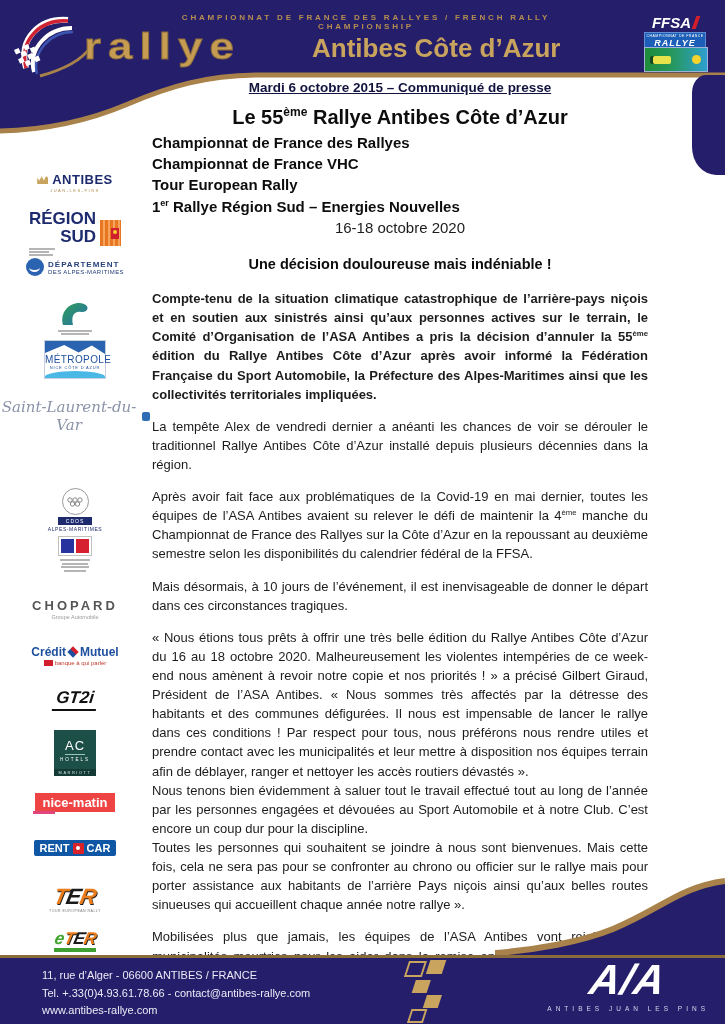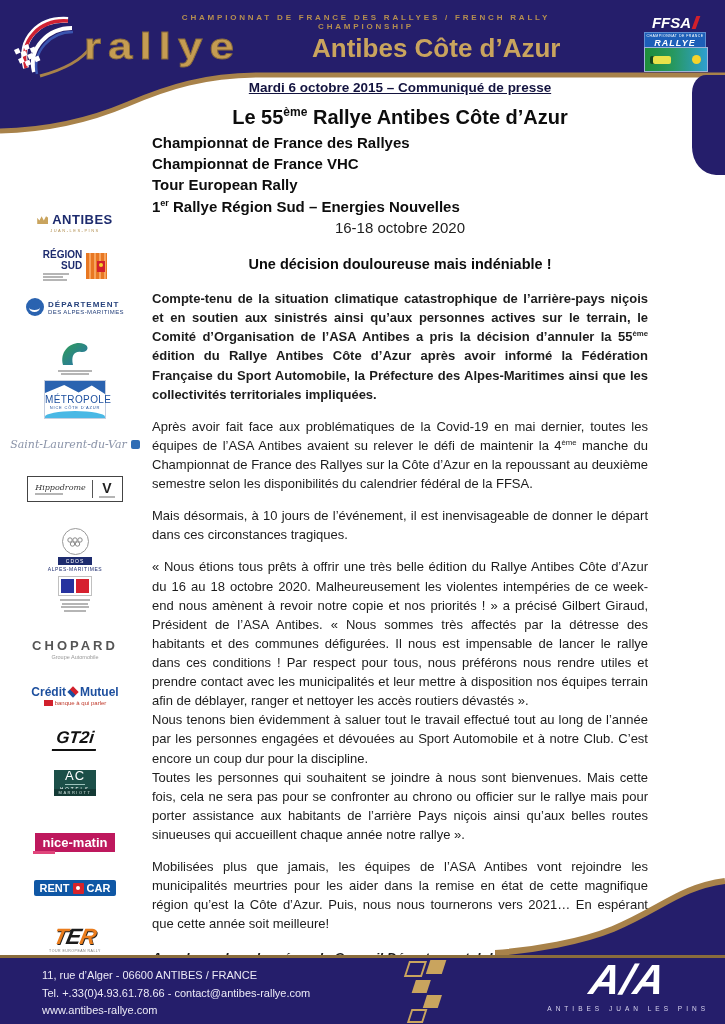--- a/index.html
+++ b/index.html
@@ -35,45 +35,45 @@
   .sub{text-align:left;font-size:15px;font-weight:700;line-height:1.42;color:#0d0d0d;}
   .dates{text-align:center;font-size:15px;line-height:1.42;color:#1c1c1c;}
   .decision{text-align:center;font-size:14.5px;font-weight:700;color:#0d0d0d;margin:18px 0 17px;}
   .col p{font-size:13px;line-height:1.47;text-align:justify;margin:0 0 13px;}
   .col p.lead{font-weight:700;margin-top:12px;}
   .col p.tight{margin:0;}
   .appel{font-style:italic;font-weight:700;font-size:13.5px;margin:16px 0 2px;}
   sup{font-size:60%;}
   
   .side-cell{position:absolute;left:0;width:150px;display:flex;flex-direction:column;
-    align-items:center;justify-content:flex-start;text-align:center;margin-top:40px;}
+    align-items:center;justify-content:flex-start;text-align:center;}
   .lg-row{display:flex;align-items:center;gap:4px;}
   .crown{width:11px;height:9px;background:#c9a45e;
     clip-path:polygon(0 100%,0 30%,20% 60%,40% 15%,60% 60%,80% 15%,100% 30%,100% 100%);}
   .antibes-name{font-size:13px;font-weight:800;letter-spacing:.5px;color:#1d2b6e;}
   .antibes-sub{font-size:4px;letter-spacing:1.5px;color:#b08d4f;margin-top:1px;}
-  .rs-txt{font-size:10px;font-weight:900;color:#1d2b6e;line-height:1.05;text-align:right;}
+  .rs-txt{font-size:17px;font-weight:900;color:#1d2b6e;line-height:1.05;text-align:right;}
   .rs-bars{margin-top:2px;display:flex;flex-direction:column;gap:1px;align-items:flex-start;}
   .gbar{height:2px;background:#b5b5b5;}
   .rs-flag{width:21px;height:26px;background:repeating-linear-gradient(90deg,#e87722 0 3px,#f7a45e 3px 5px);
     position:relative;}
   .rs-flag i{position:absolute;right:2px;top:8px;width:8px;height:11px;background:#d1202c;}
   .rs-flag i:after{content:"";position:absolute;left:2px;top:2px;width:4px;height:4px;border-radius:50%;background:#f4d32c;}
   .dep-circ{width:18px;height:18px;border-radius:50%;background:#2a63b0;position:relative;flex:none;}
   .dep-circ:after{content:"";position:absolute;left:3px;top:5px;width:11px;height:7px;
     border-radius:50%;border-bottom:2px solid #fff;}
   .dep-t1{font-size:8px;font-weight:700;letter-spacing:1px;color:#27427c;}
   .dep-t2{font-size:6px;letter-spacing:.4px;color:#27427c;}
   .met-box{width:60px;border:1px solid #c5cfe0;}
   .met-top{height:13px;background:#2a63b0;
     clip-path:polygon(0 0,100% 0,100% 100%,78% 35%,56% 88%,32% 30%,0 92%);}
   .met-name{font-size:10px;font-weight:400;color:#1d4f9e;letter-spacing:.4px;}
   .met-sub{font-size:4px;letter-spacing:.8px;color:#1d4f9e;}
   .met-wave{height:7px;background:#49b8e5;border-radius:60% 60% 0 0/100% 100% 0 0;margin-top:1px;}
-  .slv-txt{font-family:"DejaVu Serif",serif;font-style:italic;font-size:11px;color:#8a93a8;}
+  .slv-txt{font-family:"DejaVu Serif",serif;font-style:italic;font-size:15px;color:#8a93a8;}
   .slv-sq{width:9px;height:9px;border-radius:2px;background:#2f6db5;}
   .hip-box{display:flex;align-items:center;gap:6px;border:1.5px solid #444;background:#fff;padding:3px 7px;}
   .hip-script{font-family:"DejaVu Serif",serif;font-style:italic;font-size:8px;color:#333;}
   .hip-div{width:1px;height:18px;background:#555;}
   .hip-v{font-size:14px;font-weight:900;color:#222;}
   .cdos-circ{width:25px;height:25px;border-radius:50%;border:1px solid #999;display:flex;
     align-items:center;justify-content:center;}
   .cdos-bar{margin-top:2px;background:#1d2b6e;color:#fff;font-size:5px;letter-spacing:1px;padding:1px 8px;}
   .cdos-sub{font-size:5px;letter-spacing:.6px;color:#1d2b6e;margin-top:1px;}
   .flagbox{display:flex;gap:2px;background:#fff;border:1px solid #c0c0c0;padding:2px;}
@@ -82,27 +82,27 @@
   .cap-bars{display:flex;flex-direction:column;gap:1.5px;align-items:center;margin-top:3px;}
   .chopard-name{font-size:13px;font-weight:600;letter-spacing:3px;color:#555;}
   .chopard-sub{font-size:5.5px;color:#999;margin-top:1px;}
   .cm-line{display:flex;align-items:center;gap:3px;font-size:12px;font-weight:700;color:#1d4f9e;}
   .cm-ico{width:8px;height:8px;transform:rotate(45deg);background:linear-gradient(180deg,#d1202c 50%,#1d4f9e 50%);}
   .cm-sub{display:flex;align-items:center;gap:2px;margin-top:1px;}
   .cm-red{width:9px;height:6px;background:#d1202c;}
   .cm-sub span{font-size:6px;color:#c0392b;}
   .gt2i{font-size:17px;font-weight:900;font-style:italic;color:#111;transform:skewX(-6deg);
     border-bottom:2px solid #111;padding:0 3px 1px;}
-  .ac-box{width:42px;height:19px;background:#1c4f48;color:#fff;display:flex;flex-direction:column;
+  .ac-box{width:42px;height:39px;background:#1c4f48;color:#fff;display:flex;flex-direction:column;
     align-items:center;justify-content:center;}
   .ac-a{font-size:13px;font-weight:400;letter-spacing:1px;border-bottom:1px solid #9ec4bd;padding-bottom:1px;}
   .ac-h{font-size:4.5px;letter-spacing:2px;margin-top:2px;}
   .ac-m{width:42px;height:7px;background:#143a35;color:#cfe3de;font-size:4px;letter-spacing:1.5px;
     display:flex;align-items:center;justify-content:center;}
-  .nm-box{background:#be185d;color:#fff;font-weight:900;font-size:13px;padding:2px 7px;position:relative;}
+  .nm-box{background:#ef4444;color:#fff;font-weight:900;font-size:13px;padding:2px 7px;position:relative;}
   .nm-box:after{content:"";position:absolute;left:-2px;bottom:-2px;width:22px;height:3px;background:#e0457b;}
   .rac-box{display:flex;align-items:center;gap:3px;background:#0f57a5;padding:2px 6px;border-radius:2px;
     color:#fff;font-weight:900;font-size:11px;}
   .rac-sq{width:11px;height:11px;background:#d8232a;border-radius:1px;display:flex;align-items:center;justify-content:center;}
   .rac-sq i{width:4px;height:4px;border-radius:50%;background:#fff;}
   .ter{font-style:italic;font-weight:900;letter-spacing:-1px;transform:skewX(-12deg);line-height:1;}
   .ter .o{color:#ea7c1c;text-shadow:1px 1px 0 #222;}
   .ter .k{color:#1b1b1b;}
   .ter-big{font-size:22px;}
   .ter-sm{font-size:17px;}
@@ -173,20 +173,21 @@
     <div class="dateline">Mardi 6 octobre 2015 – Communiqué de presse</div>
     <div class="h1"><span>Le 55</span><sup>ème</sup><span> Rallye Antibes Côte d’Azur</span></div>
     <div class="sub">Championnat de France des Rallyes</div>
     <div class="sub">Championnat de France VHC</div>
     <div class="sub">Tour European Rally</div>
     <div class="sub"><span>1</span><sup>er</sup><span> Rallye Région Sud – Energies Nouvelles</span></div>
     <div class="dates">16-18 octobre 2020</div>
     <div class="decision">Une décision douloureuse mais indéniable !</div>
 
     <p class="lead"><span>Compte-tenu de la situation climatique catastrophique de l’arrière-pays niçois et en soutien aux sinistrés ainsi qu’aux personnes actives sur le terrain, le Comité d’Organisation de l’ASA Antibes a pris la décision d’annuler la 55</span><sup>ème</sup><span> édition du Rallye Antibes Côte d’Azur après avoir informé la Fédération Française du Sport Automobile, la Préfecture des Alpes-Maritimes ainsi que les collectivités territoriales impliquées.</span></p>
+    <p>La tempête Alex de vendredi dernier a anéanti les chances de voir se dérouler le traditionnel Rallye Antibes Côte d’Azur installé depuis plusieurs décennies dans la région.</p>
     <p><span>Après avoir fait face aux problématiques de la Covid-19 en mai dernier, toutes les équipes de l’ASA Antibes avaient su relever le défi de maintenir la 4</span><sup>ème</sup><span> manche du Championnat de France des Rallyes sur la Côte d’Azur en la repoussant au deuxième semestre selon les disponibilités du calendrier fédéral de la FFSA.</span></p>
     <p>Mais désormais, à 10 jours de l’événement, il est inenvisageable de donner le départ dans ces circonstances tragiques.</p>
     <p class="tight">« Nous étions tous prêts à offrir une très belle édition du Rallye Antibes Côte d’Azur du 16 au 18 octobre 2020. Malheureusement les violentes intempéries de ce week-end nous amènent à revoir notre copie et nos priorités ! » a précisé Gilbert Giraud, Président de l’ASA Antibes. « Nous sommes très affectés par la détresse des habitants et des communes défigurées. Il nous est impensable de lancer le rallye dans ces conditions ! Par respect pour tous, nous préférons nous rendre utiles et prendre contact avec les municipalités et leur mettre à disposition nos équipes terrain afin de déblayer, ranger et nettoyer les accès routiers dévastés ».</p>
     <p class="tight">Nous tenons bien évidemment à saluer tout le travail effectué tout au long de l’année par les personnes engagées et dévouées au Sport Automobile et à notre Club. C’est encore un coup dur pour la discipline.</p>
     <p>Toutes les personnes qui souhaitent se joindre à nous sont bienvenues. Mais cette fois, cela ne sera pas pour se confronter au chrono ou officier sur le rallye mais pour porter assistance aux habitants de l’arrière Pays niçois ainsi qu’aux belles routes sinueuses qui accueillent chaque année notre rallye ».</p>
     <p>Mobilisées plus que jamais, les équipes de l’ASA Antibes vont rejoindre les municipalités meurtries pour les aider dans la remise en état de cette magnifique région qu’est la Côte d’Azur. Puis, nous nous tournerons vers 2021… En espérant que cette année soit meilleure!</p>
 
     <div class="appel">Appel aux dons lancé par le Conseil Départemental des Alpes-Maritimes :</div>
 
   </div>
@@ -251,33 +252,20 @@
     </div>
   </div>
 
   <div class="side-cell" style="top:398px;">
     <div class="lg-row">
       <span class="slv-txt">Saint-Laurent-du-Var</span>
       <span class="slv-sq"></span>
     </div>
   </div>
 
-  <div class="side-cell" style="top:436px;">
-    <div class="hip-box">
-      <div>
-        <div class="hip-script">Hippodrome</div>
-        <span class="gbar" style="display:block;width:28px;margin-top:1px;"></span>
-      </div>
-      <div class="hip-div"></div>
-      <div>
-        <div class="hip-v">V</div>
-        <span class="gbar" style="display:block;width:16px;"></span>
-      </div>
-    </div>
-  </div>
 
   <div class="side-cell" style="top:488px;">
     <div class="cdos-circ">
       <svg width="16" height="10" viewBox="0 0 16 10">
         <circle cx="3" cy="3" r="2.2" fill="none" stroke="#8a8a8a"></circle>
           <circle cx="8" cy="3" r="2.2" fill="none" stroke="#8a8a8a"></circle>
         <circle cx="13" cy="3" r="2.2" fill="none" stroke="#8a8a8a"></circle>
           <circle cx="5.5" cy="7" r="2.2" fill="none" stroke="#8a8a8a"></circle>
         <circle cx="10.5" cy="7" r="2.2" fill="none" stroke="#8a8a8a"></circle>
       </svg>

